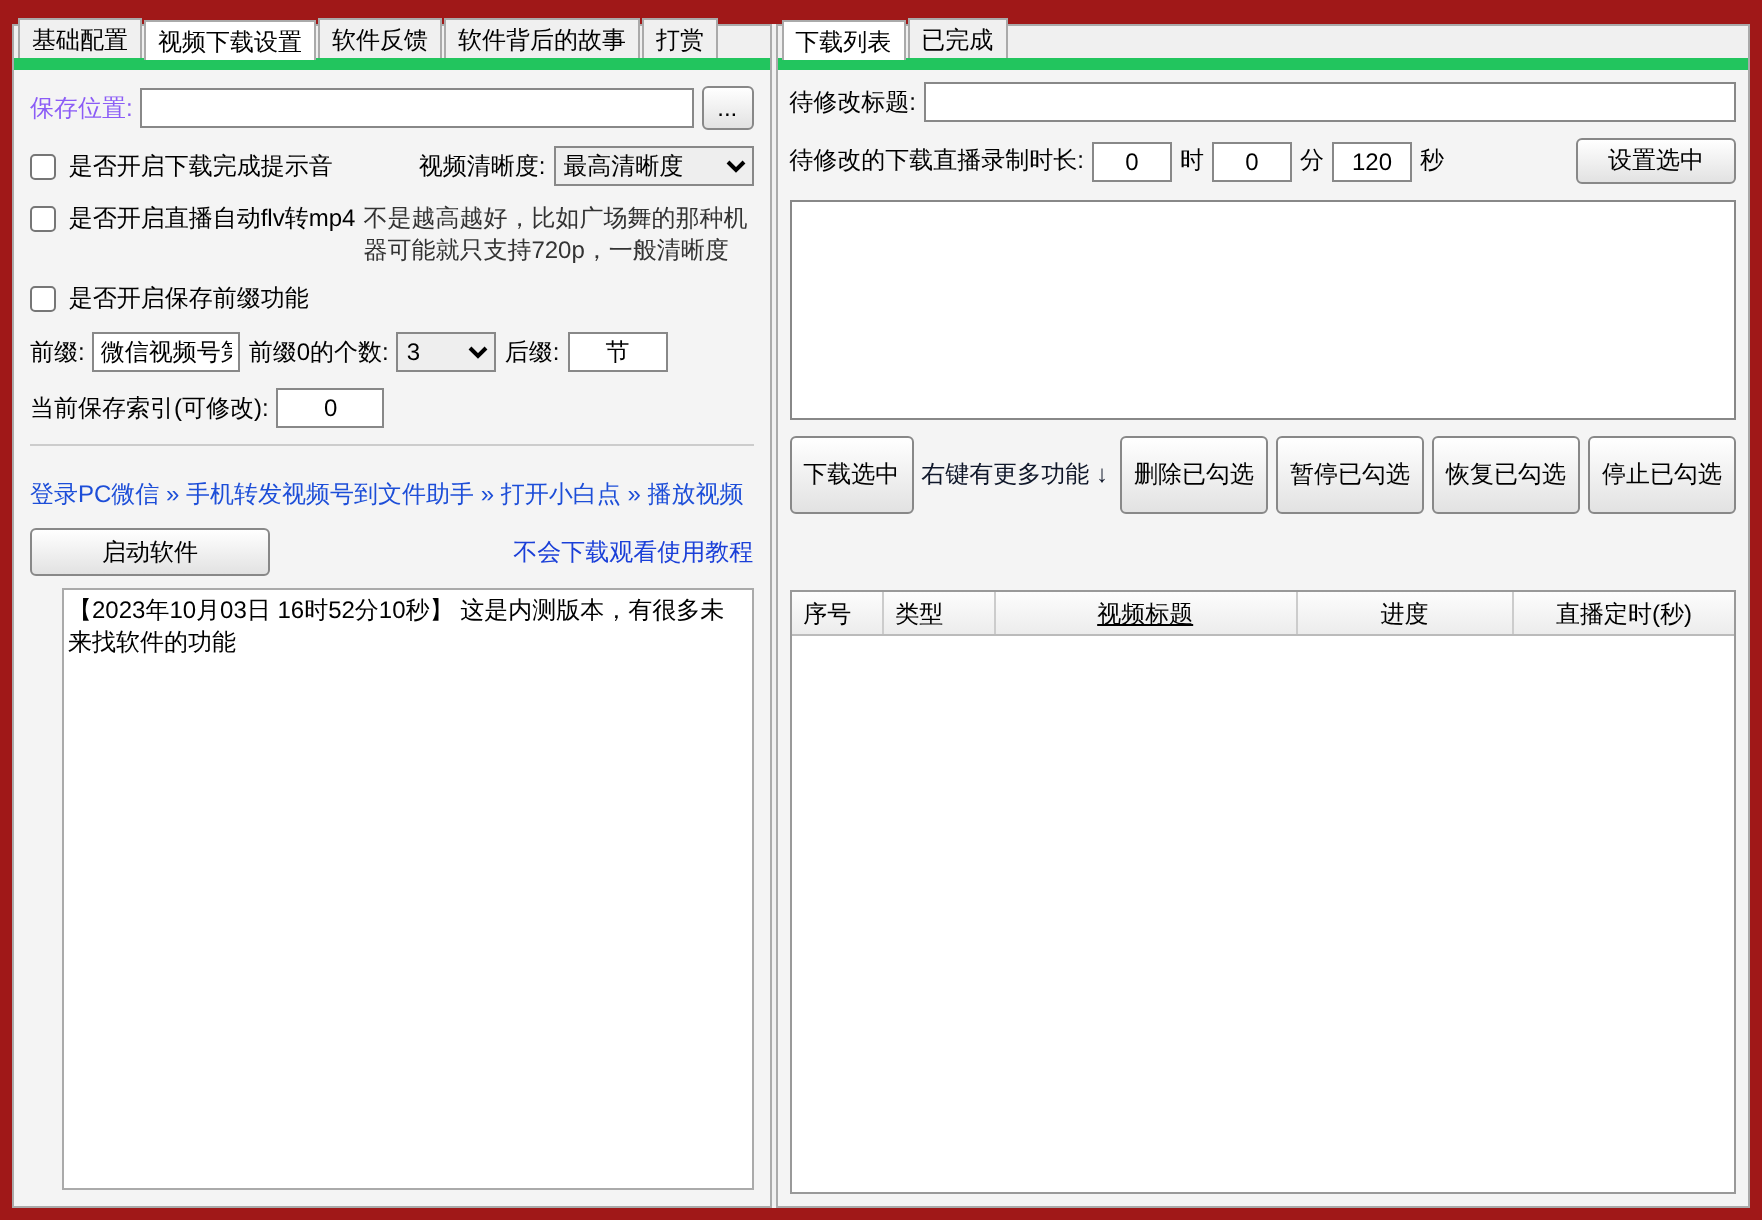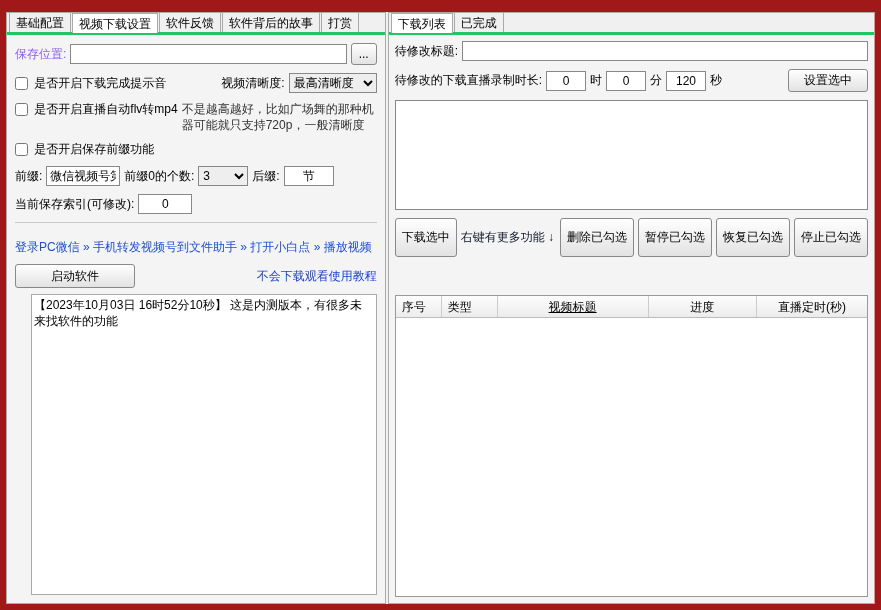--- a/index.html
+++ b/index.html
@@ -2,21 +2,21 @@
 <html><head>
   <meta charset="utf-8">
   <style>
     * { box-sizing: border-box; margin: 0; padding: 0; }
     html, body { width: 881px; height: 610px; font-family: "Microsoft YaHei", SimSun, sans-serif; font-size: 12px; background: #a01818; overflow: hidden; }
     .window-frame { width: 881px; height: 610px; background: #a01818; position: relative; }
     .title-bar { height: 12px; background: #a01818; }
     .content-area { position: absolute; top: 12px; left: 6px; right: 6px; bottom: 6px; background: #f0f0f0; display: flex; }
     .left-pane { width: 390px; height: 100%; background: #f4f4f4; border: 1px solid #aaa; display: flex; flex-direction: column; }
     .right-pane { flex: 1; height: 100%; background: #f4f4f4; border: 1px solid #aaa; margin-left: 2px; display: flex; flex-direction: column; }
-    .tabs { display: flex; border-bottom: 3px solid #22c55e; background: #f0f0f0; height: 22px; align-items: flex-end; padding-left: 2px; }
+    .tabs { display: flex; border-bottom: 6px solid #22c55e; background: #f0f0f0; height: 22px; align-items: flex-end; padding-left: 2px; }
     .tab { padding: 3px 6px; border: 1px solid #aaa; border-bottom: none; margin-right: 1px; background: #f0f0f0; cursor: pointer; font-size: 12px; height: 20px; line-height: 14px; }
     .tab.active { background: #fff; position: relative; top: 1px; }
     .row { display: flex; align-items: center; margin-bottom: 8px; gap: 4px; }
     .row label, .row span { font-size: 12px; white-space: nowrap; }
     input[type="text"], input[type="number"] { border: 1px solid #888; background: #fff; height: 20px; padding: 0 3px; font-size: 12px; }
     .browse-btn { width: 26px; height: 22px; border: 1px solid #888; background: linear-gradient(#fff,#e2e2e2); border-radius: 3px; cursor: pointer; font-size: 12px; }
     .chk { margin-right: 3px; vertical-align: middle; }
     .lbl { color: #8b5cf6; }
     select { border: 1px solid #888; background: #eee; height: 20px; font-size: 12px; }
     .hint { color: #333; font-size: 12px; line-height: 16px; }
@@ -71,21 +71,21 @@
           <button class="browse-btn">...</button>
         </div>
 
         <div class="row" style="justify-content: space-between;">
           <label>
             <input type="checkbox" class="chk" style="">
             <span>是否开启下载完成提示音</span>
           </label>
           <div style="display:flex;align-items:center;gap:4px">
             <span>视频清晰度:</span>
-            <select style="width:88px">
+            <select style="width:100px">
               <option>最高清晰度</option>
             </select>
           </div>
         </div>
 
         <div class="row" style="align-items:flex-start;">
           <label style="white-space:nowrap">
             <input type="checkbox" class="chk" style="">
             <span>是否开启直播自动flv转mp4</span>
           </label>

